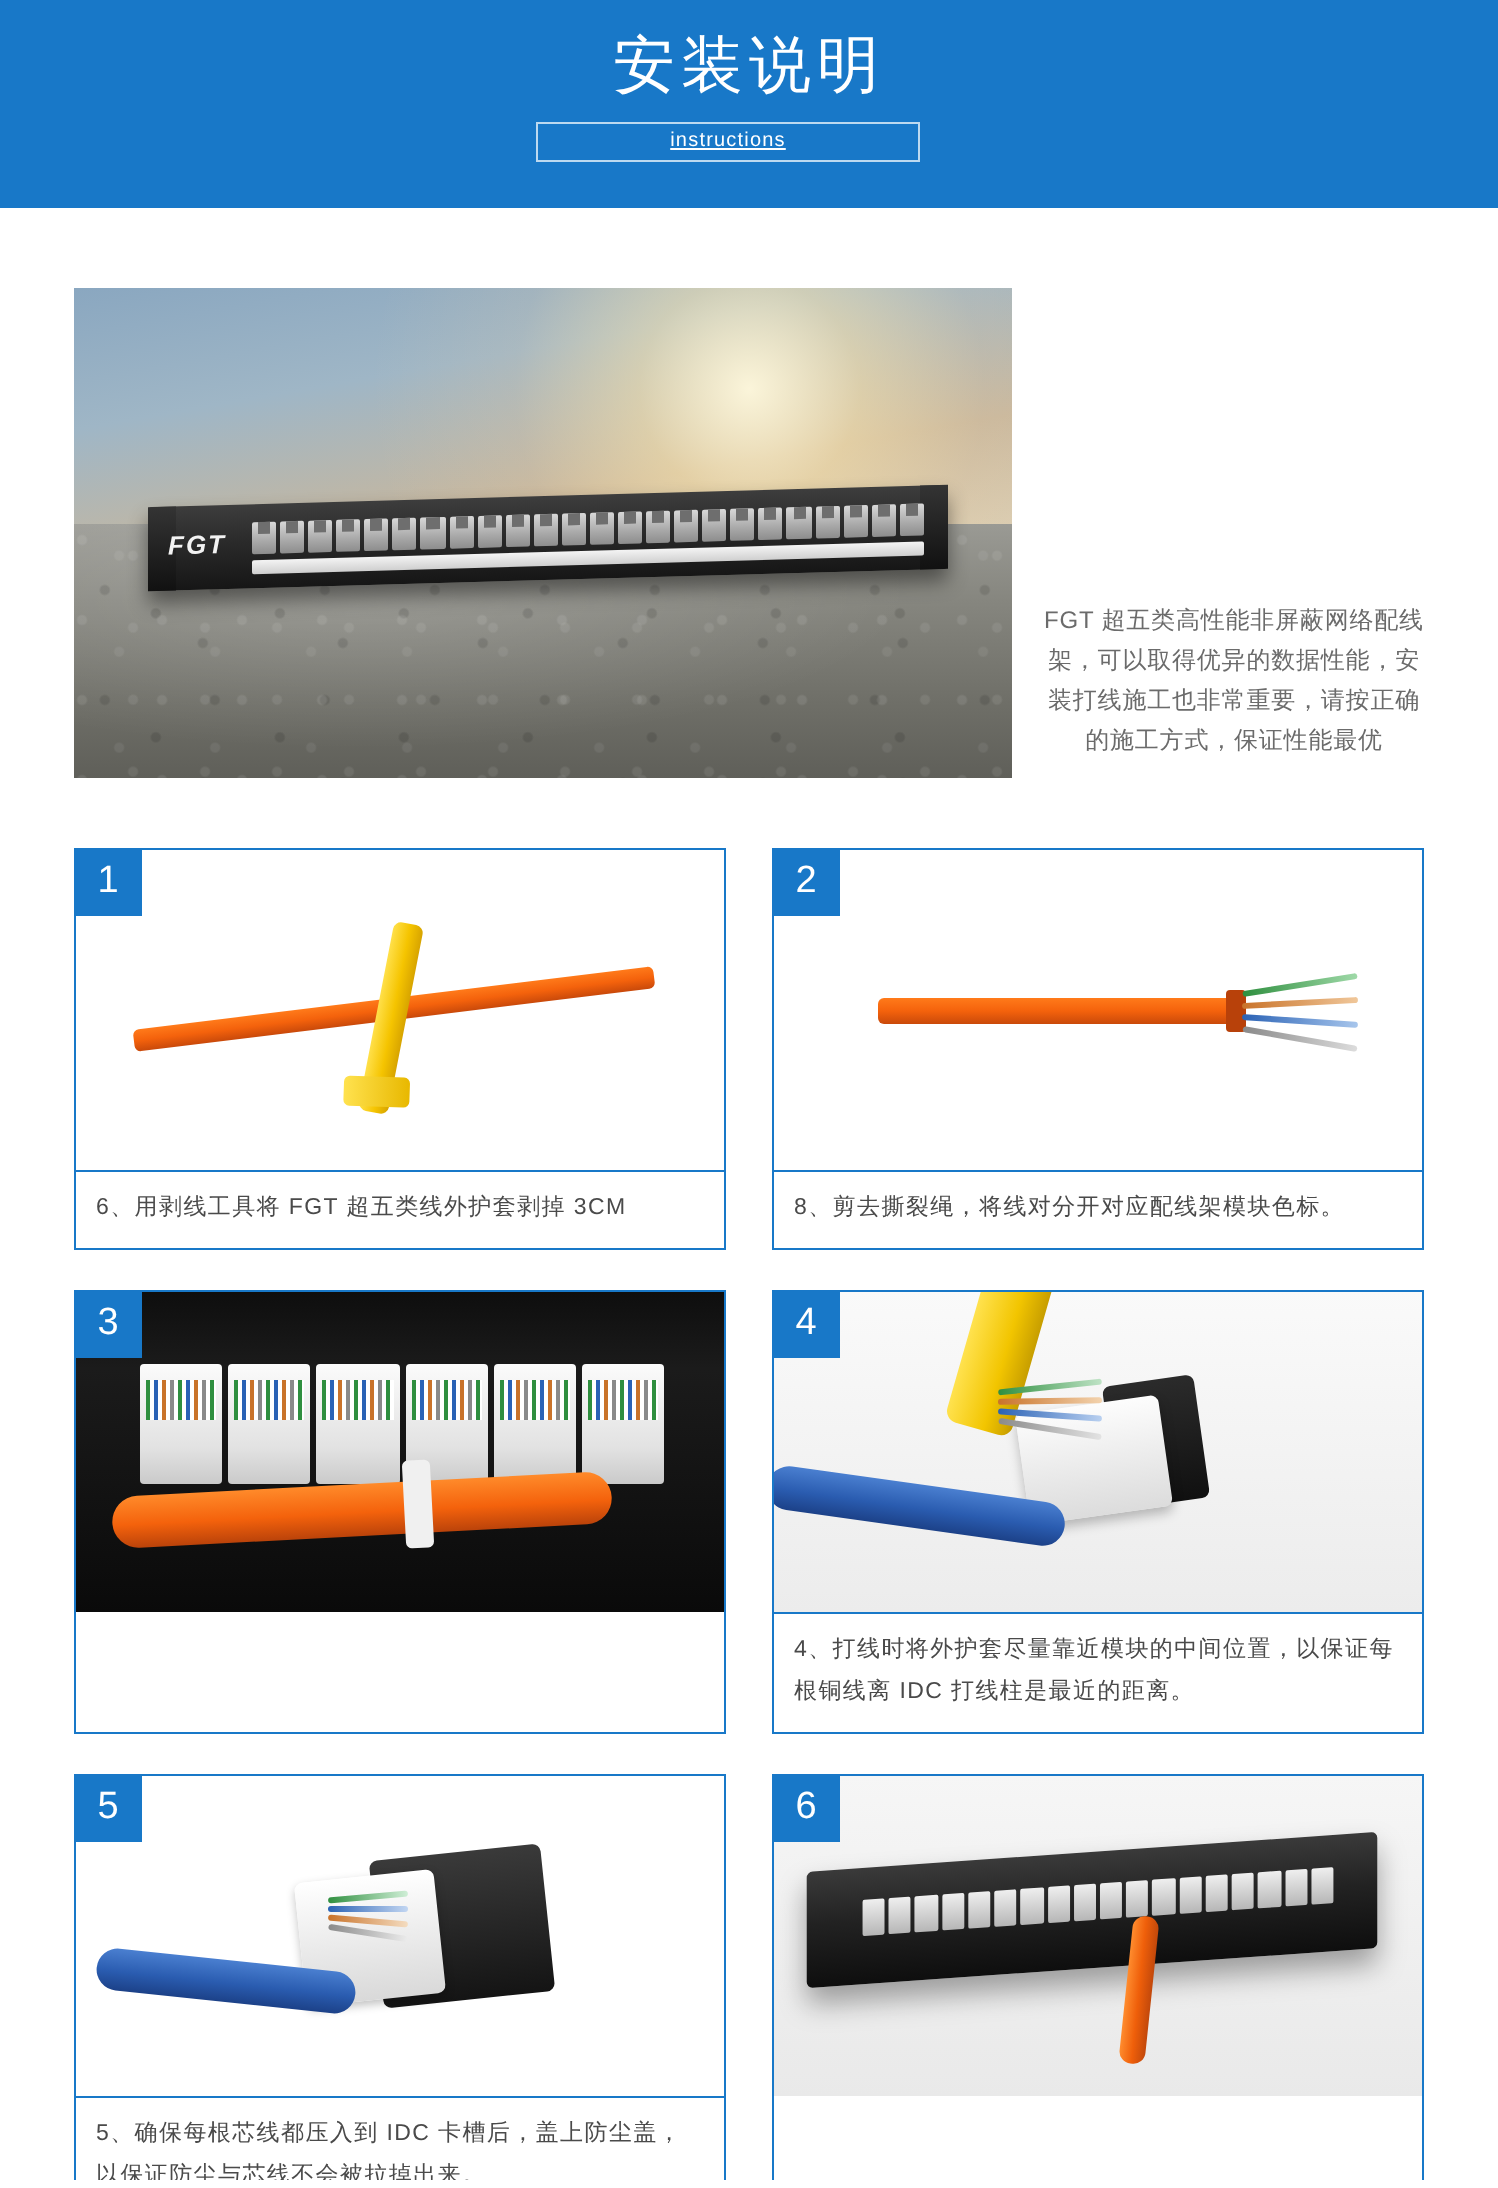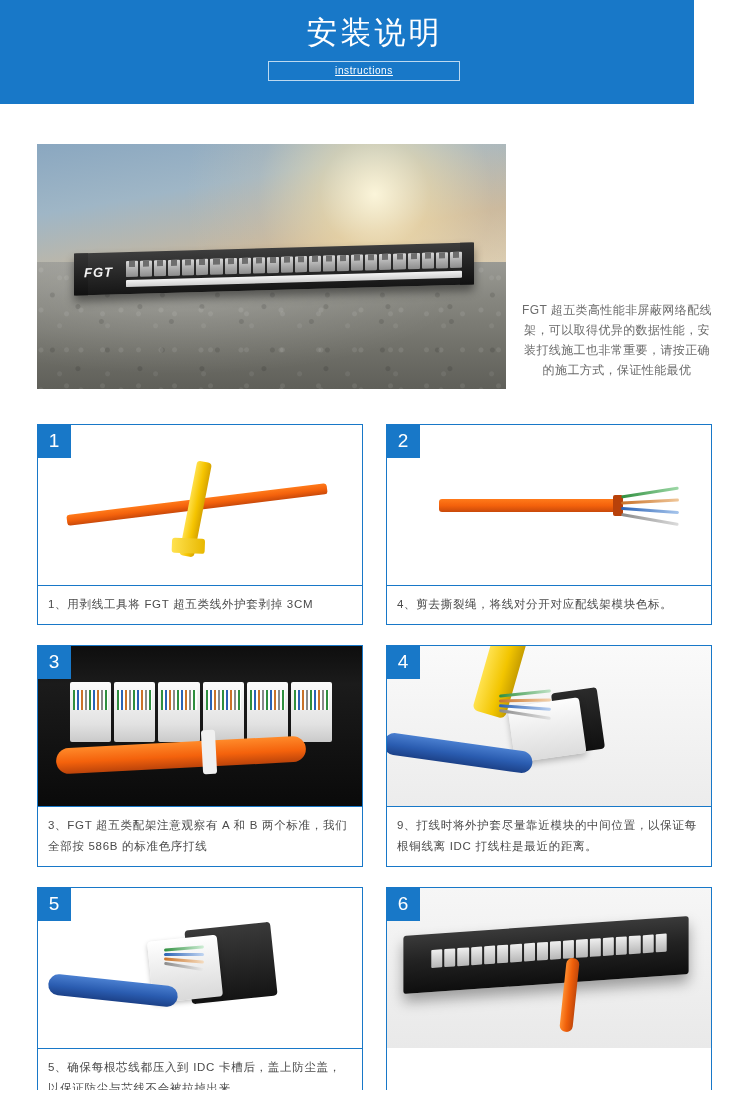--- a/index.html
+++ b/index.html
@@ -8,21 +8,21 @@
     width: 749px;
     height: 1094px;
     background: #ffffff;
     font-family: "Liberation Sans", sans-serif;
     position: relative;
     overflow: hidden;
   }
 
   
   .header {
-    width: 694px;
+    width: 749px;
     height: 104px;
     background: #1878c8;
     position: relative;
   }
   .header-title {
     position: absolute;
     top: 12px;
     left: 0;
     width: 749px;
     text-align: center;
@@ -487,75 +487,74 @@
 <div class="grid">
 
   <div class="row">
 
     <div class="card">
       <div class="badge">1</div>
       <div class="card-media">
         <div class="cable-h s1-cable"></div>
         <div class="s1-tool"></div>
       </div>
-      <div class="card-caption">1、用剥线工具将 FGT 超五类线外护套剥掉 3CM</div>
+      <div class="card-caption">6、用剥线工具将 FGT 超五类线外护套剥掉 3CM</div>
     </div>
 
     <div class="card">
       <div class="badge">2</div>
       <div class="card-media">
         <div class="cable-h s2-cable"></div>
         <div class="s2-jacketend"></div>
         <div class="pairs">
           <span class="pair p1"></span>
           <span class="pair p2"></span>
           <span class="pair p3"></span>
           <span class="pair p4"></span>
         </div>
       </div>
-      <div class="card-caption">4、剪去撕裂绳，将线对分开对应配线架模块色标。</div>
+      <div class="card-caption">8、剪去撕裂绳，将线对分开对应配线架模块色标。</div>
     </div>
   </div>
 
   <div class="row">
 
     <div class="card">
       <div class="badge">3</div>
       <div class="card-media">
         <div class="s3-bg"></div>
         <div class="s3-modules">
           <span class="s3-mod"></span>
           <span class="s3-mod"></span>
           <span class="s3-mod"></span>
           <span class="s3-mod"></span>
           <span class="s3-mod"></span>
           <span class="s3-mod"></span>
         </div>
         <div class="s3-cableorange"></div>
         <div class="s3-tie"></div>
       </div>
-      <div class="card-caption two-line">3、FGT 超五类配架注意观察有 A 和 B 两个标准，我们全部按 586B 的标准色序打线</div>
     </div>
 
     <div class="card">
       <div class="badge">4</div>
       <div class="card-media">
         <div class="s4-bg"></div>
         <div class="s4-tool"></div>
         <div class="s4-module2"></div>
         <div class="s4-module"></div>
         <div class="s4-wires">
           <i style="top:2px;background:linear-gradient(90deg,#2f8f3f,#bfe3c6);transform:rotate(-6deg);"></i>
           <i style="top:9px;background:linear-gradient(90deg,#c9732a,#f3d3ae);transform:rotate(-1deg);"></i>
           <i style="top:16px;background:linear-gradient(90deg,#2a62b5,#b9d0f0);transform:rotate(4deg);"></i>
           <i style="top:23px;background:linear-gradient(90deg,#8a8a8a,#e3e3e3);transform:rotate(9deg);"></i>
         </div>
         <div class="s4-cableblue"></div>
       </div>
-      <div class="card-caption two-line">9、打线时将外护套尽量靠近模块的中间位置，以保证每根铜线离 IDC 打线柱是最近的距离。</div>
+      <div class="card-caption two-line">4、打线时将外护套尽量靠近模块的中间位置，以保证每根铜线离 IDC 打线柱是最近的距离。</div>
     </div>
   </div>
 
   <div class="row">
 
     <div class="card">
       <div class="badge">5</div>
       <div class="card-media">
         <div class="s5-bg"></div>
         <div class="s5-keystone"></div>

